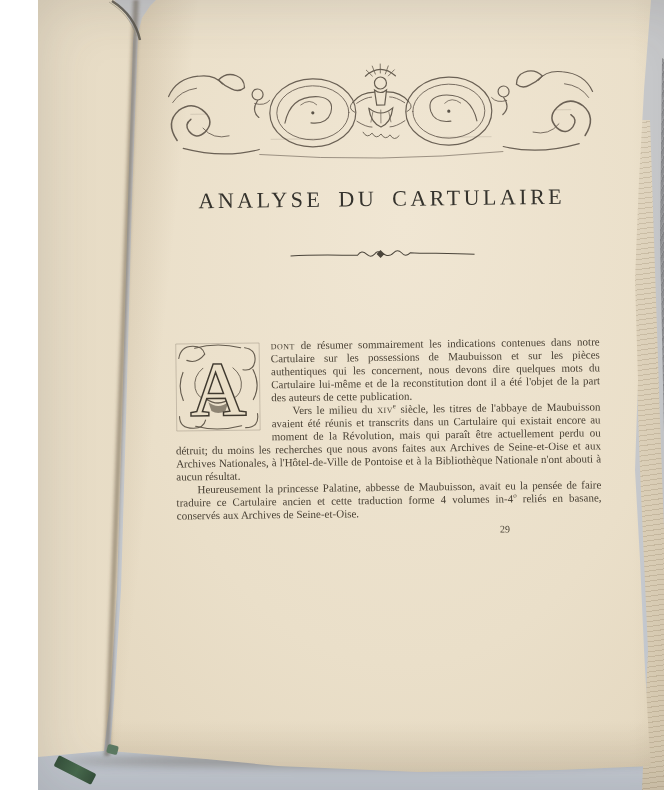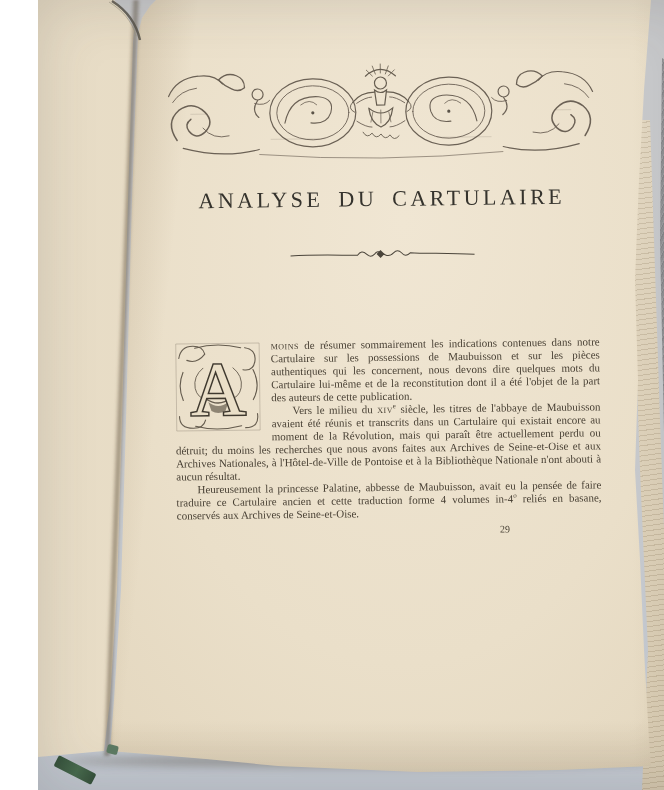--- a/index.html
+++ b/index.html
@@ -210,21 +210,21 @@
             <path d="M70,6 q12,2 10,14 q-2,10 -12,8"></path>
             <path d="M4,74 q0,12 14,12 q10,0 12,-8"></path>
             <path d="M82,72 q2,14 -12,14"></path>
             <path d="M8,30 q-6,14 0,28 M78,28 q8,16 0,30"></path>
             <path d="M20,6 q22,-6 46,0 M20,84 q22,6 46,0"></path>
             <path d="M28,26 q-10,8 -8,20 q2,10 12,12 M58,26 q10,8 8,20 q-2,10 -12,12" stroke-width=".9"></path>
             <path d="M30,56 q13,10 26,0" stroke-width="1.3"></path>
             <path d="M33,60 q10,8 20,0 l-3,9 q-7,4 -14,0 z" fill="#6a6052" stroke="none" opacity=".75"></path>
           </g>
           <text x="43" y="73" text-anchor="middle" font-size="76" font-family="Liberation Serif, DejaVu Serif, serif" fill="#eadfc8" stroke="#3f392f" stroke-width="3" paint-order="stroke">A</text>
-        </svg><span class="sc">moins</span><span> de résumer sommairement les indications contenues dans notre Cartulaire sur les possessions de Maubuisson et sur les pièces authentiques qui les concernent, nous devons dire quelques mots du Cartulaire lui-même et de la reconstitution dont il a été l'objet de la part des auteurs de cette publication.</span>
+        </svg><span class="sc">dont</span><span> de résumer sommairement les indications contenues dans notre Cartulaire sur les possessions de Maubuisson et sur les pièces authentiques qui les concernent, nous devons dire quelques mots du Cartulaire lui-même et de la reconstitution dont il a été l'objet de la part des auteurs de cette publication.</span>
       </p>
 
       <p class="p2 indent"><span>Vers le milieu du </span><span class="sc">xiv</span><sup>e</sup><span> siècle, les titres de l'abbaye de Maubuisson avaient été réunis et transcrits dans un Cartulaire qui existait encore au moment de la Révolution, mais qui paraît être actuellement perdu ou détruit; du moins les recherches que nous avons faites aux Archives de Seine-et-Oise et aux Archives Nationales, à l'Hôtel-de-Ville de Pontoise et à la Bibliothèque Nationale n'ont abouti à aucun résultat.</span></p>
 
       <p class="p3 indent"><span>Heureusement la princesse Palatine, abbesse de Maubuisson, avait eu la pensée de faire traduire ce Cartulaire ancien et cette traduction forme 4 volumes in-4</span><sup>o</sup><span> reliés en basane, conservés aux Archives de Seine-et-Oise.</span></p>
 
       <div class="page-number">29</div>
     </div>
   </div>
 

